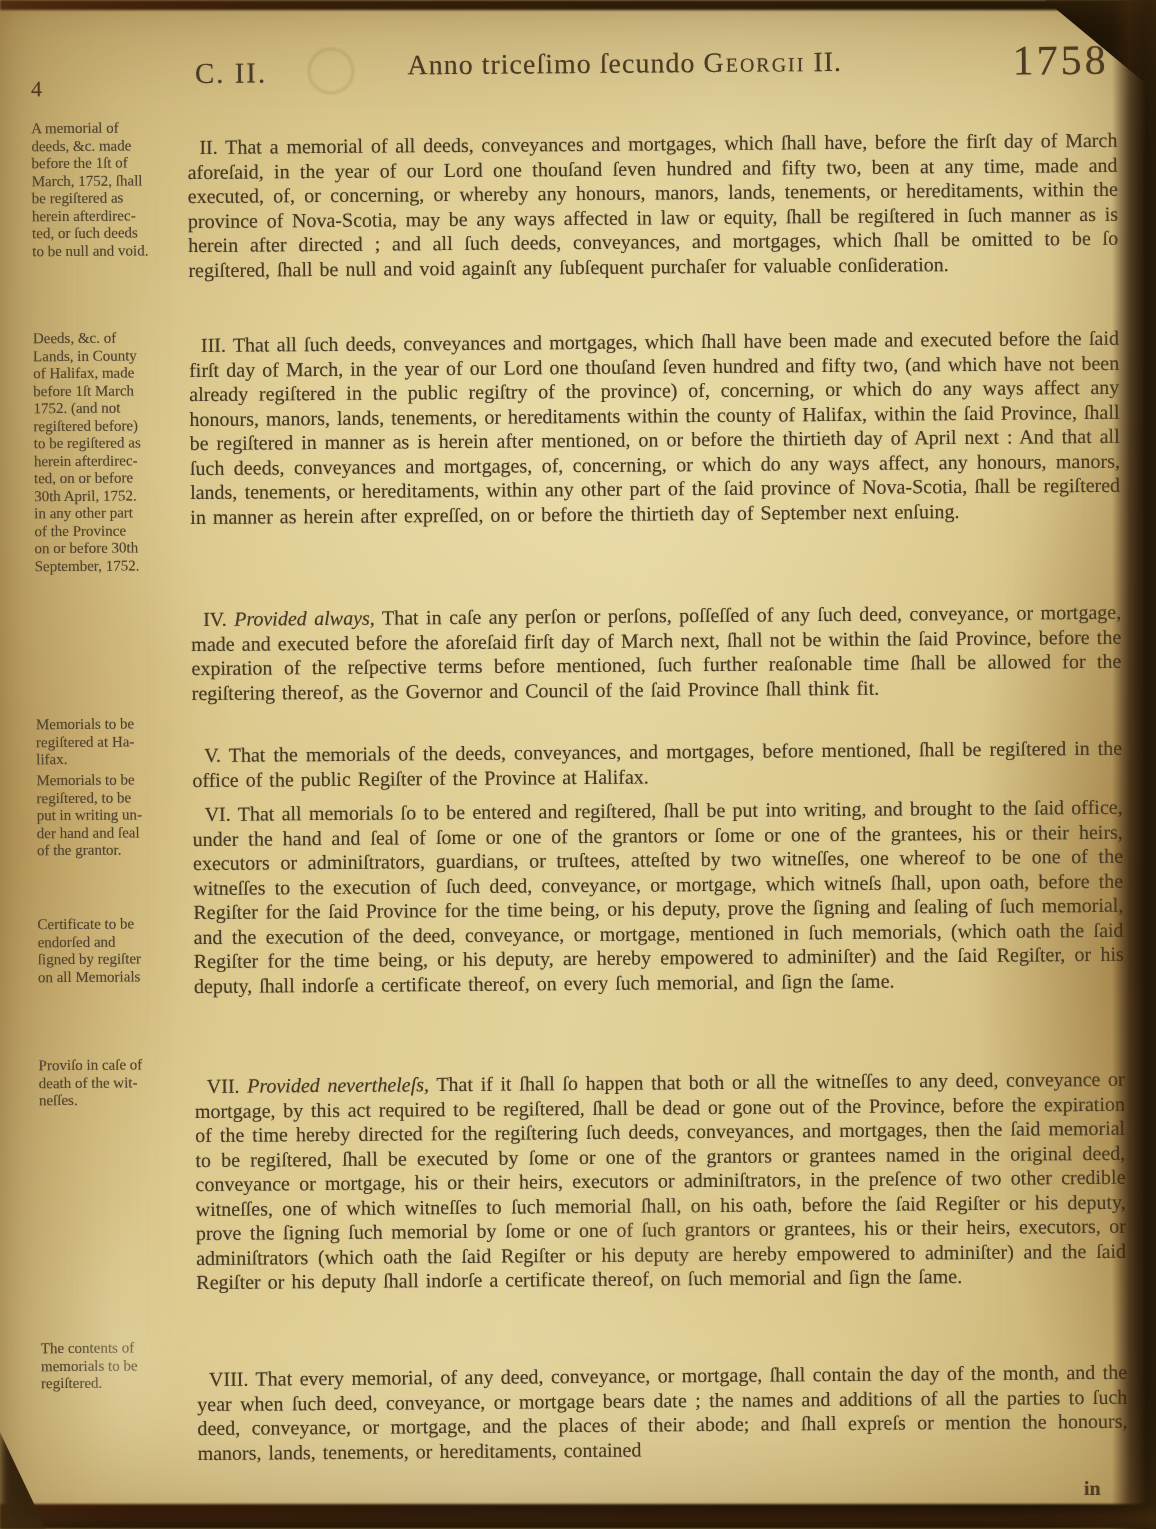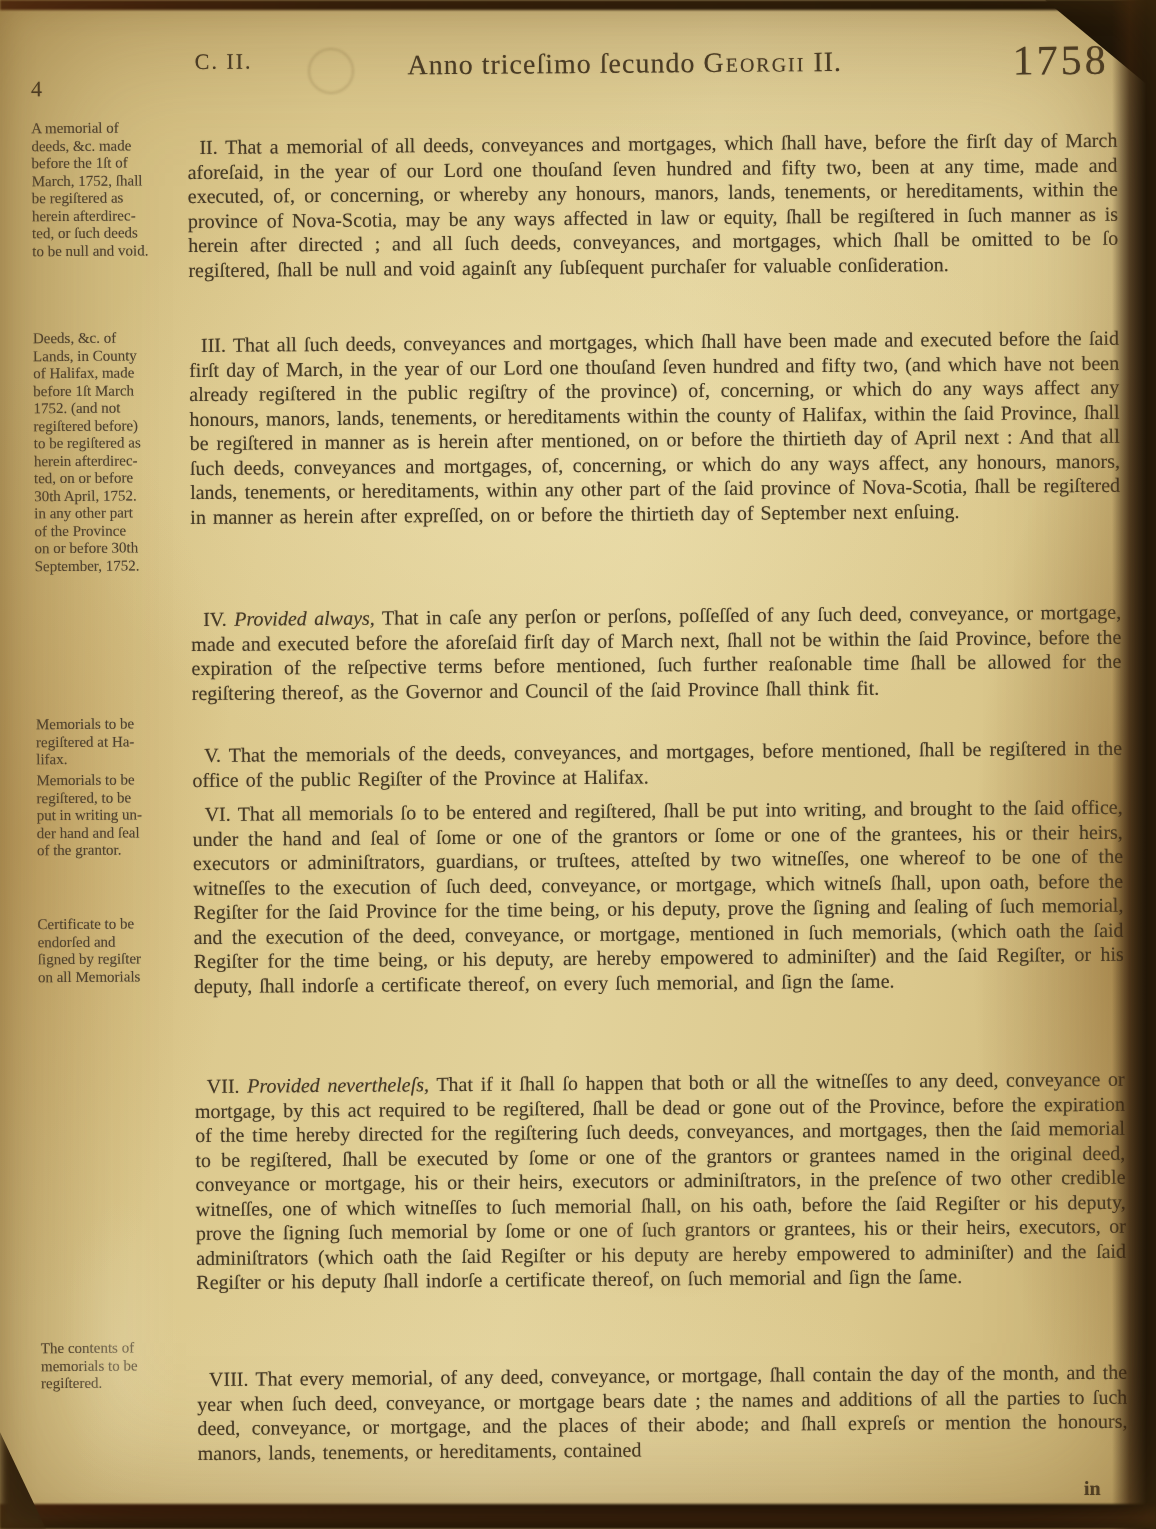--- a/index.html
+++ b/index.html
@@ -14,21 +14,21 @@
       radial-gradient(ellipse 700px 500px at 48% 30%, rgba(241,229,182,0.55), transparent 70%),
       radial-gradient(ellipse 520px 420px at 82% 14%, rgba(228,213,163,0.42), transparent 70%),
       radial-gradient(ellipse 650px 320px at 45% 96%, rgba(231,216,168,0.50), transparent 70%),
       radial-gradient(ellipse 300px 650px at 2% 55%, rgba(184,144,78,0.40), transparent 72%),
       radial-gradient(ellipse 240px 760px at 99% 60%, rgba(145,105,48,0.55), transparent 72%),
       linear-gradient(100deg,#ccb577 0%,#dcc98e 25%,#e2d29b 52%,#dbc88d 76%,#c8b072 100%);
   }
   .content{position:absolute;left:0;top:0;width:100%;height:100%;transform:rotate(-0.45deg);transform-origin:50% 48%;}
   .ink{text-shadow:0 0 1px rgba(70,55,30,0.5);}
   .hdr-pagenum{position:absolute;left:36px;top:72px;font-size:22px;}
-  .hdr-chapter{position:absolute;left:200px;top:46px;font-size:22px;letter-spacing:2px;}
+  .hdr-chapter{position:absolute;left:200px;top:54px;font-size:29px;letter-spacing:2px;}
   .hdr-title{position:absolute;left:330px;top:48px;width:600px;text-align:center;font-size:28px;letter-spacing:1px;white-space:nowrap;}
   .smallcaps{font-variant:small-caps;letter-spacing:2px;}
   .hdr-year{position:absolute;left:1018px;top:40px;font-size:42px;letter-spacing:3px;}
   .para{
     position:absolute;left:192px;width:930px;
     font-size:20px;line-height:24.5px;
     text-align:justify;text-indent:12px;
     word-spacing:2px;
   }
   .p-ii{top:112px;}  .p-iii{top:310px;} .p-iv{top:584px;}
@@ -104,20 +104,23 @@
 lifax.</div>
     <div class="note n5">Memorials to be
 regiſtered, to be
 put in writing un-
 der hand and ſeal
 of the grantor.</div>
     <div class="note n6">Certificate to be
 endorſed and
 ſigned by regiſter
 on all Memorials</div>
+    <div class="note n7">Proviſo in caſe of
+death of the wit-
+neſſes.</div>
     <div class="note n8">The contents of
 memorials to be
 regiſtered.</div>
 
     <p class="para p-ii ink"><span class="sec-num">II.</span> <span>That a memorial of all deeds, conveyances and mortgages, which ſhall have, before the firſt day of March aforeſaid, in the year of our Lord one thouſand ſeven hundred and fifty two, been at any time, made and executed, of, or concerning, or whereby any honours, manors, lands, tenements, or hereditaments, within the province of Nova-Scotia, may be any ways affected in law or equity, ſhall be regiſtered in ſuch manner as is herein after directed ; and all ſuch deeds, conveyances, and mortgages, which ſhall be omitted to be ſo regiſtered, ſhall be null and void againſt any ſubſequent purchaſer for valuable conſideration.</span></p>
     <p class="para p-iii ink"><span class="sec-num">III.</span> <span>That all ſuch deeds, conveyances and mortgages, which ſhall have been made and executed before the ſaid firſt day of March, in the year of our Lord one thouſand ſeven hundred and fifty two, (and which have not been already regiſtered in the public regiſtry of the province) of, concerning, or which do any ways affect any honours, manors, lands, tenements, or hereditaments within the county of Halifax, within the ſaid Province, ſhall be regiſtered in manner as is herein after mentioned, on or before the thirtieth day of April next : And that all ſuch deeds, conveyances and mortgages, of, concerning, or which do any ways affect, any honours, manors, lands, tenements, or hereditaments, within any other part of the ſaid province of Nova-Scotia, ſhall be regiſtered in manner as herein after expreſſed, on or before the thirtieth day of September next enſuing.</span></p>
     <p class="para p-iv ink"><span class="sec-num">IV.</span> <span class="sec-lead">Provided always,</span> <span>That in caſe any perſon or perſons, poſſeſſed of any ſuch deed, conveyance, or mortgage, made and executed before the aforeſaid firſt day of March next, ſhall not be within the ſaid Province, before the expiration of the reſpective terms before mentioned, ſuch further reaſonable time ſhall be allowed for the regiſtering thereof, as the Governor and Council of the ſaid Province ſhall think fit.</span></p>
     <p class="para p-v ink"><span class="sec-num">V.</span> <span>That the memorials of the deeds, conveyances, and mortgages, before mentioned, ſhall be regiſtered in the office of the public Regiſter of the Province at Halifax.</span></p>
     <p class="para p-vi ink"><span class="sec-num">VI.</span> <span>That all memorials ſo to be entered and regiſtered, ſhall be put into writing, and brought to the ſaid office, under the hand and ſeal of ſome or one of the grantors or ſome or one of the grantees, his or their heirs, executors or adminiſtrators, guardians, or truſtees, atteſted by two witneſſes, one whereof to be one of the witneſſes to the execution of ſuch deed, conveyance, or mortgage, which witneſs ſhall, upon oath, before the Regiſter for the ſaid Province for the time being, or his deputy, prove the ſigning and ſealing of ſuch memorial, and the execution of the deed, conveyance, or mortgage, mentioned in ſuch memorials, (which oath the ſaid Regiſter for the time being, or his deputy, are hereby empowered to adminiſter) and the ſaid Regiſter, or his deputy, ſhall indorſe a certificate thereof, on every ſuch memorial, and ſign the ſame.</span></p>
     <p class="para p-vii ink"><span class="sec-num">VII.</span> <span class="sec-lead">Provided nevertheleſs,</span> <span>That if it ſhall ſo happen that both or all the witneſſes to any deed, conveyance or mortgage, by this act required to be regiſtered, ſhall be dead or gone out of the Province, before the expiration of the time hereby directed for the regiſtering ſuch deeds, conveyances, and mortgages, then the ſaid memorial to be regiſtered, ſhall be executed by ſome or one of the grantors or grantees named in the original deed, conveyance or mortgage, his or their heirs, executors or adminiſtrators, in the preſence of two other credible witneſſes, one of which witneſſes to ſuch memorial ſhall, on his oath, before the ſaid Regiſter or his deputy, prove the ſigning ſuch memorial by ſome or one of ſuch grantors or grantees, his or their heirs, executors, or adminiſtrators (which oath the ſaid Regiſter or his deputy are hereby empowered to adminiſter) and the ſaid Regiſter or his deputy ſhall indorſe a certificate thereof, on ſuch memorial and ſign the ſame.</span></p>

